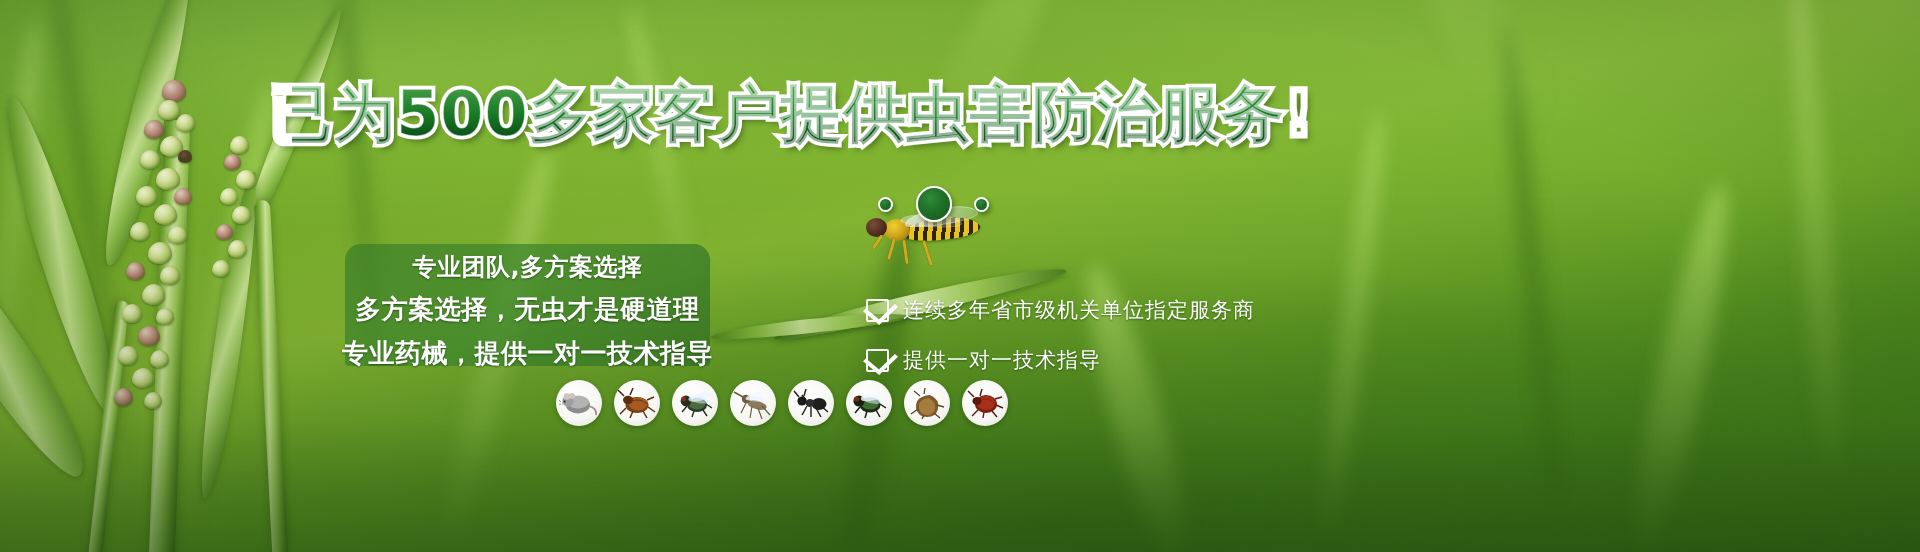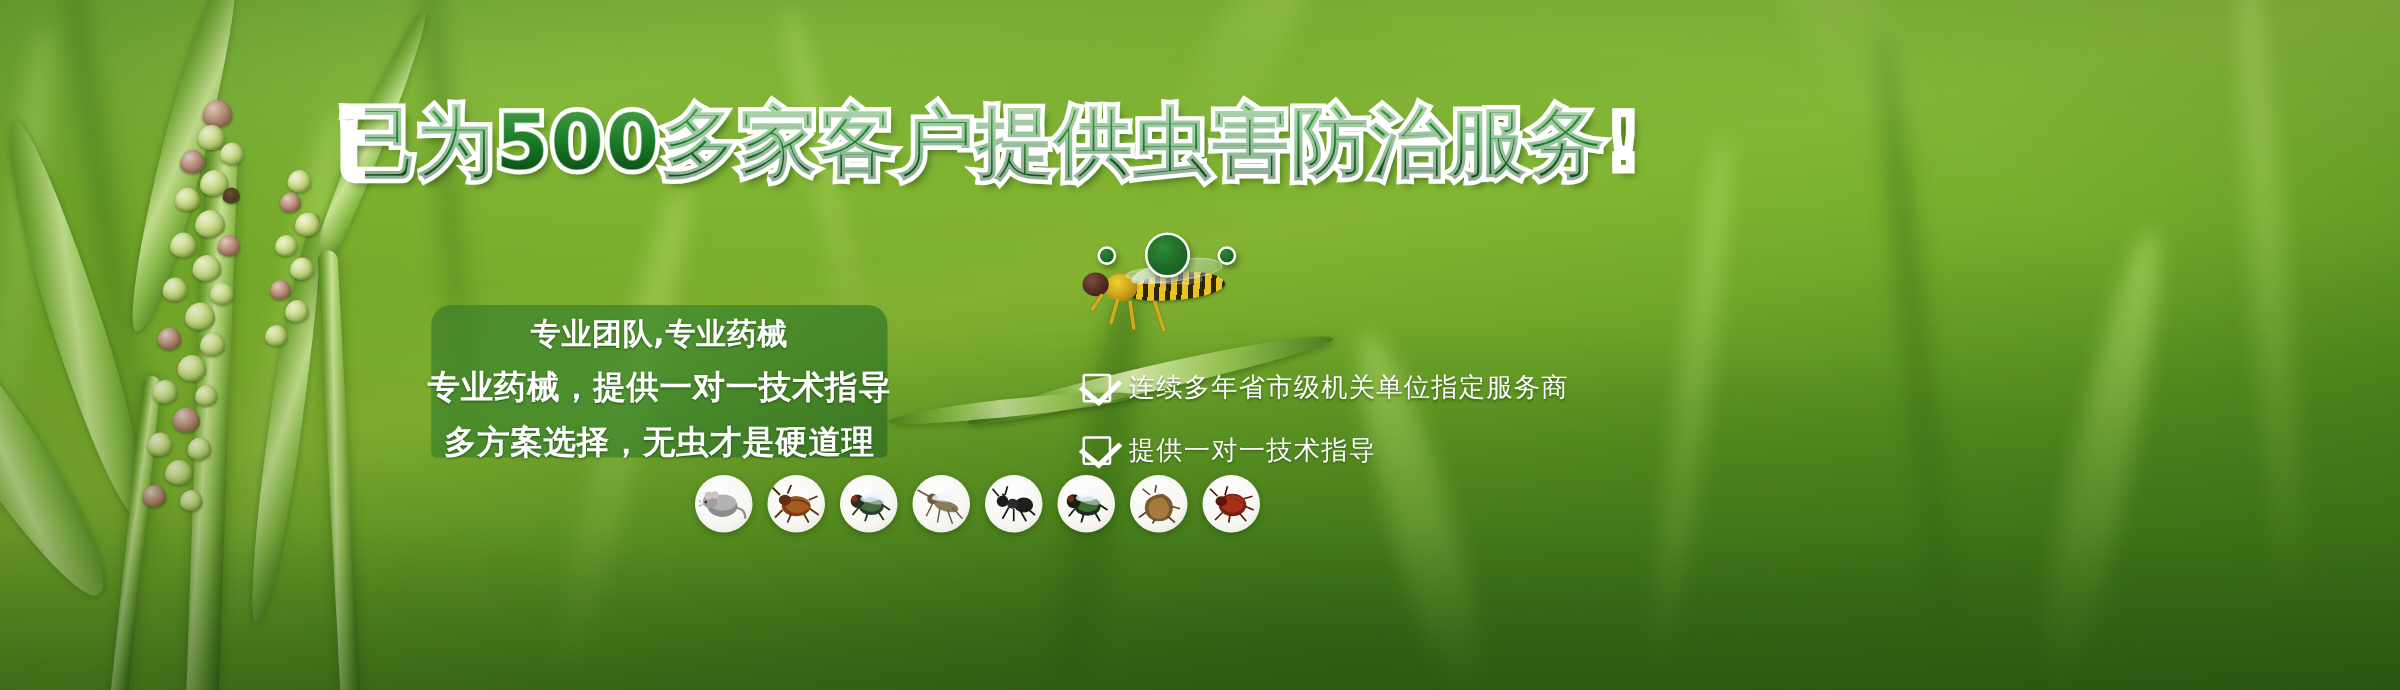--- a/index.html
+++ b/index.html
@@ -303,23 +303,23 @@
     <div class="hl-layer hl-inner">已为500多家客户提供虫害防治服务!</div>
   </div>
 
   <div id="dots">
     <span class="dot d1"></span>
     <span class="dot d2"></span>
     <span class="dot d3"></span>
   </div>
 
   <div id="panel">
-    <div class="panel-line l1">专业团队,专业药械</div>
+    <div class="panel-line l1">专业团队,多方案选择</div>
+    <div class="panel-line l2">多方案选择，无虫才是硬道理</div>
     <div class="panel-line l3">专业药械，提供一对一技术指导</div>
-    <div class="panel-line l2">多方案选择，无虫才是硬道理</div>
   </div>
 
   <div id="bullets">
     <div class="bullet">
       <span class="chk"></span>
       <span class="bullet-label">连续多年省市级机关单位指定服务商</span>
     </div>
     <div class="bullet">
       <span class="chk"></span>
       <span class="bullet-label">提供一对一技术指导</span>

